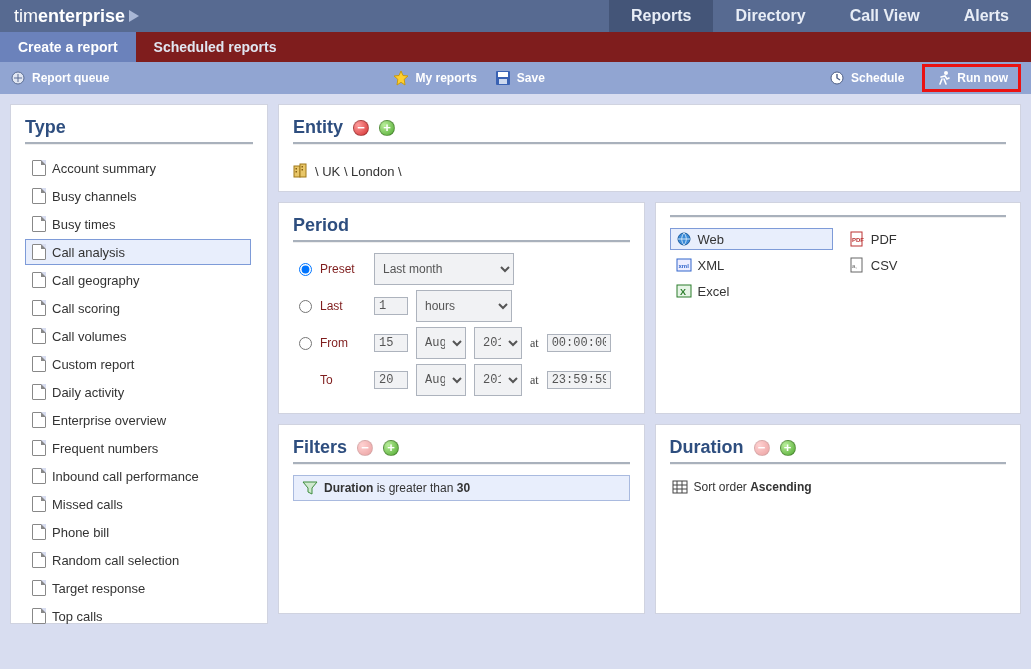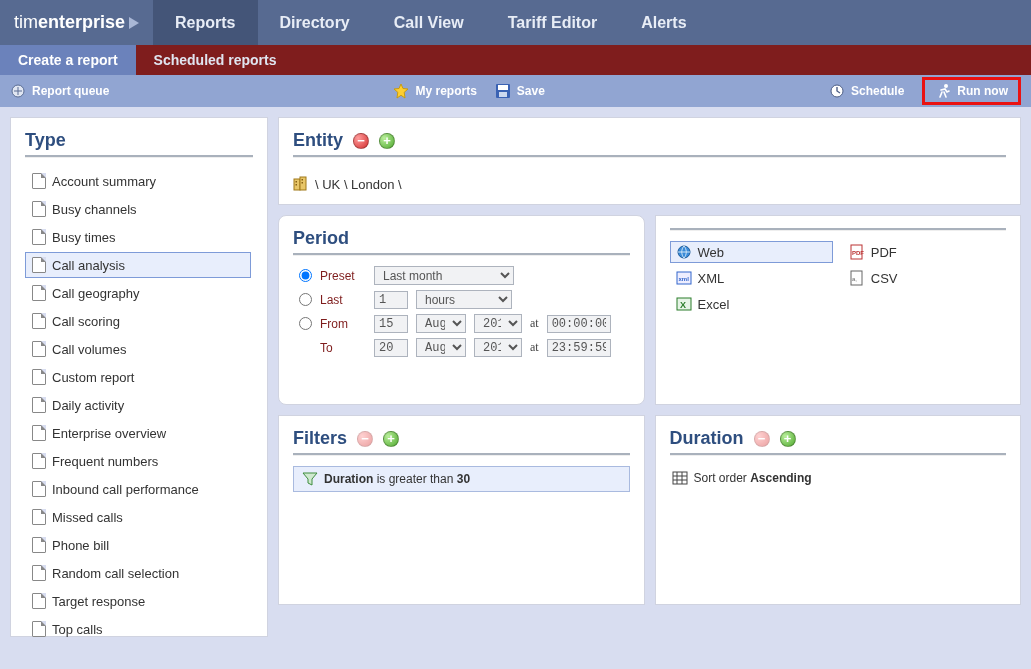--- a/index.html
+++ b/index.html
@@ -7,22 +7,23 @@
   font-family: Verdana, Arial, sans-serif;
   font-size: 12px;
   background: #d8ddf0;
   color: #333;
   width: 1031px;
 }
 
 .topnav {
   background: #576a91;
   display: flex;
+  justify-content: space-between;
   align-items: stretch;
-  height: 45px;
+  height: 32px;
 }
 .brand {
   display: flex;
   align-items: center;
   padding: 0 14px;
   color: #fff;
   font-size: 18px;
   font-weight: normal;
 }
 .brand .bold { font-weight: bold; }
@@ -149,21 +150,21 @@
   position:absolute;
   right:-1px; top:-1px;
   border-top:5px solid #d8ddf0;
   border-left:5px solid #888;
 }
 
 .entity-val { display:flex; align-items:center; gap:6px; font-size:13px; padding-top:8px;}
 
 .row { display:flex; gap:10px;}
 .row .panel { flex:1; }
-.period-panel { min-height: 190px; border-radius: 8px; }
+.period-panel { min-height: 190px; }
 .format-panel { min-height: 190px; }
 .filters-panel, .options-panel { min-height: 190px; }
 
 .circ {
   width:16px; height:16px; border-radius:50%;
   display:inline-flex; align-items:center; justify-content:center;
   color:#fff; font-weight:bold; font-size:13px; line-height:1;
   border:1px solid rgba(0,0,0,.25);
   flex: 0 0 auto;
 }
@@ -174,21 +175,21 @@
 .period-row { display:flex; align-items:center; gap:8px; margin:5px 0 5px 6px;}
 .period-row label { font-size:12px; color:#7f1d1d; width:46px; display:inline-block;}
 select, input[type=text] {
   border:1px solid #adb3bd;
   background:#f1f2f4;
   padding:1px 4px;
   font-family:"Courier New",monospace;
   font-size:12px;
   color:#555;
 }
-select { height:19px; }
+select { height:32px; }
 input.num { width:34px; }
 input.time { width:64px; }
 select.month { width:50px; }
 select.year { width:48px; }
 select.preset { width:140px; font-family: Verdana, Arial, sans-serif; }
 .at { font-family: Verdana; font-size:12px; color:#444; }
 
 .fmt-grid { display:grid; grid-template-columns: 1fr 1fr; gap:4px 10px; margin-top:4px;}
 .fmt-item {
   display:flex; align-items:center; gap:6px;
@@ -216,21 +217,20 @@
 <div class="topnav">
   <div class="brand">
     <span>tim</span>
       <span class="bold">enterprise</span>
     <span class="brand-arrow"></span>
   </div>
   <div class="main-tabs" id="main-tabs">
       <div class="main-tab active">Reports</div>
       <div class="main-tab">Directory</div>
       <div class="main-tab">Call View</div>
-      <div class="main-tab">Tariff Editor</div>
       <div class="main-tab">Alerts</div>
     </div>
 </div>
 
 <div class="subnav" id="subtabs">
     <div class="subtab active">Create a report</div>
     <div class="subtab">Scheduled reports</div>
   </div>
 
 <div class="toolbar">

